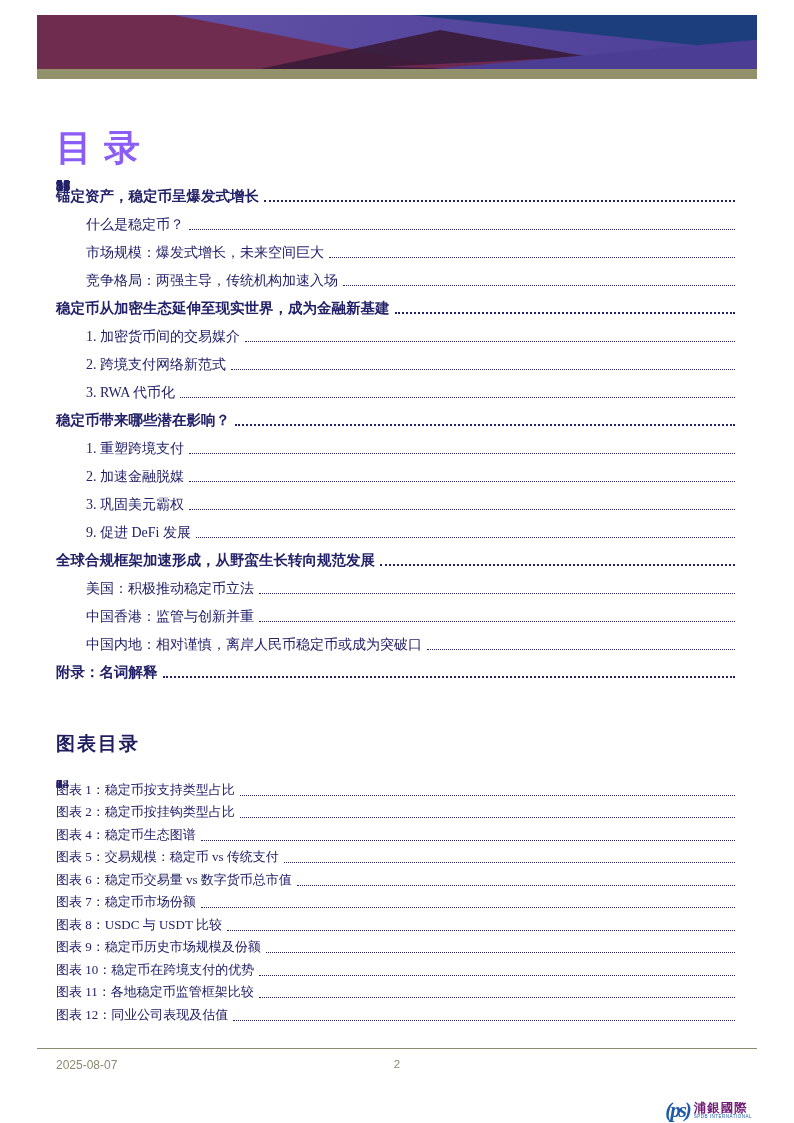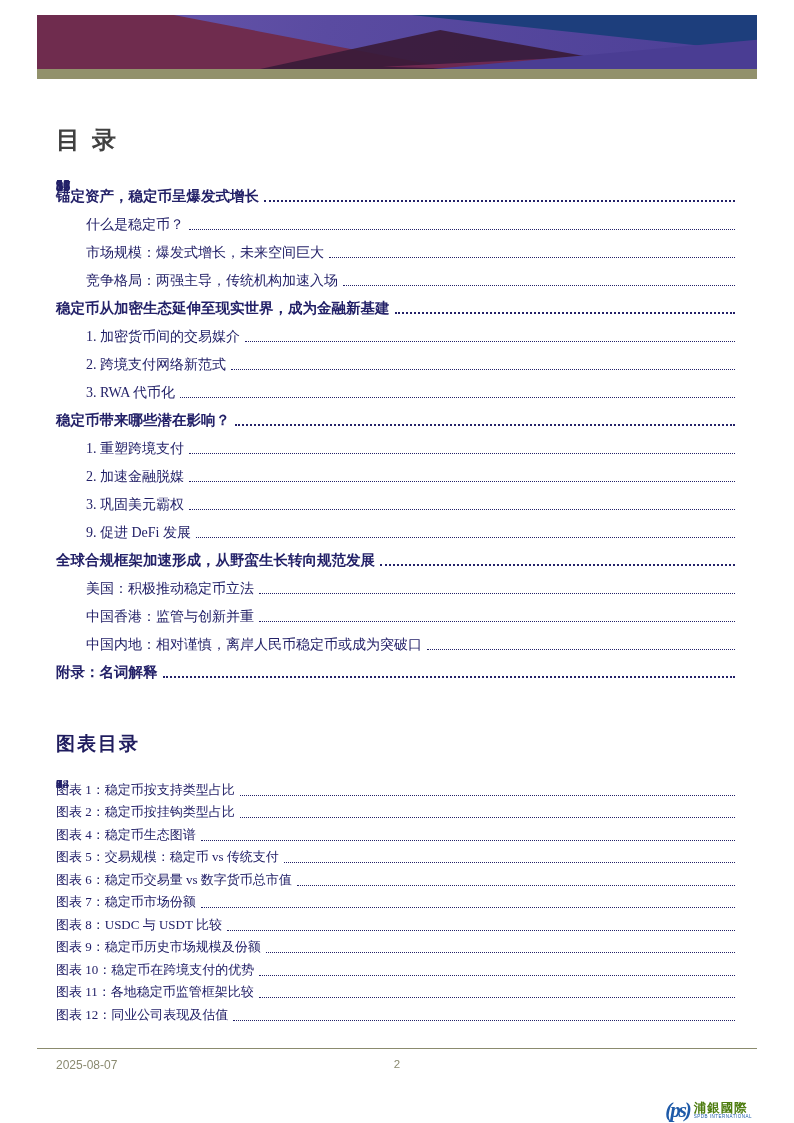--- a/index.html
+++ b/index.html
@@ -43,22 +43,22 @@
   }
   .banner-strip {
     position: absolute; left: 37px; top: 69px;
     width: 720px; height: 10px;
     background: #92916c;
   }
 
   
   .toc-title {
     position: absolute; left: 56px; top: 124px;
-    font-size: 24px; font-weight: bold; letter-spacing: 12px;
-    color: #404040;
+    font-size: 36px; font-weight: bold; letter-spacing: 12px;
+    color: #8b5cf6;
     font-family: Liberation Serif, serif;
   }
   .toc-list {
     position: absolute; left: 56px; top: 178px;
     width: 682px;
   }
   .toc-row {
     display: flex; align-items: flex-end;
     height: 28px;
     font-size: 14px;
@@ -109,21 +109,21 @@
     display: flex; align-items: center; gap: 4px; margin-top: 46px;
   }
   .logo-mark {
     font-family: "Liberation Serif", serif;
     font-style: italic; font-weight: bold;
     font-size: 21px; color: #1e5aa8; line-height: 1;
     letter-spacing: -2px;
   }
   .logo-text { display: flex; flex-direction: column; line-height: 1.05; }
   .logo-cn {
-    font-weight: bold; font-size: 12.5px; color: #4d7c0f;
+    font-weight: bold; font-size: 12.5px; color: #701a75;
     letter-spacing: 1px;
     font-family: "Liberation Sans", sans-serif;
   }
   .logo-en {
     font-size: 4.5px; color: #1e5aa8;
     font-family: "Liberation Sans", sans-serif;
     letter-spacing: .5px;
   }
 </style>
 </head>

